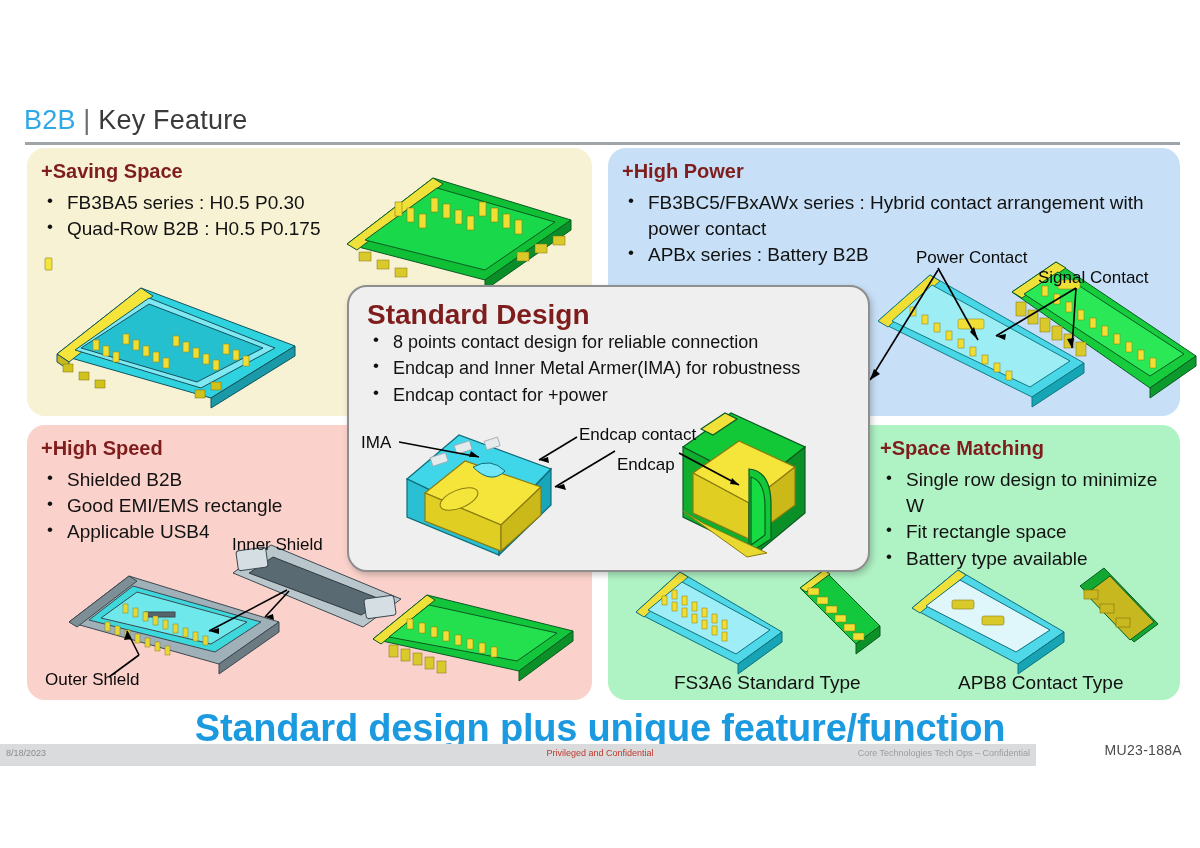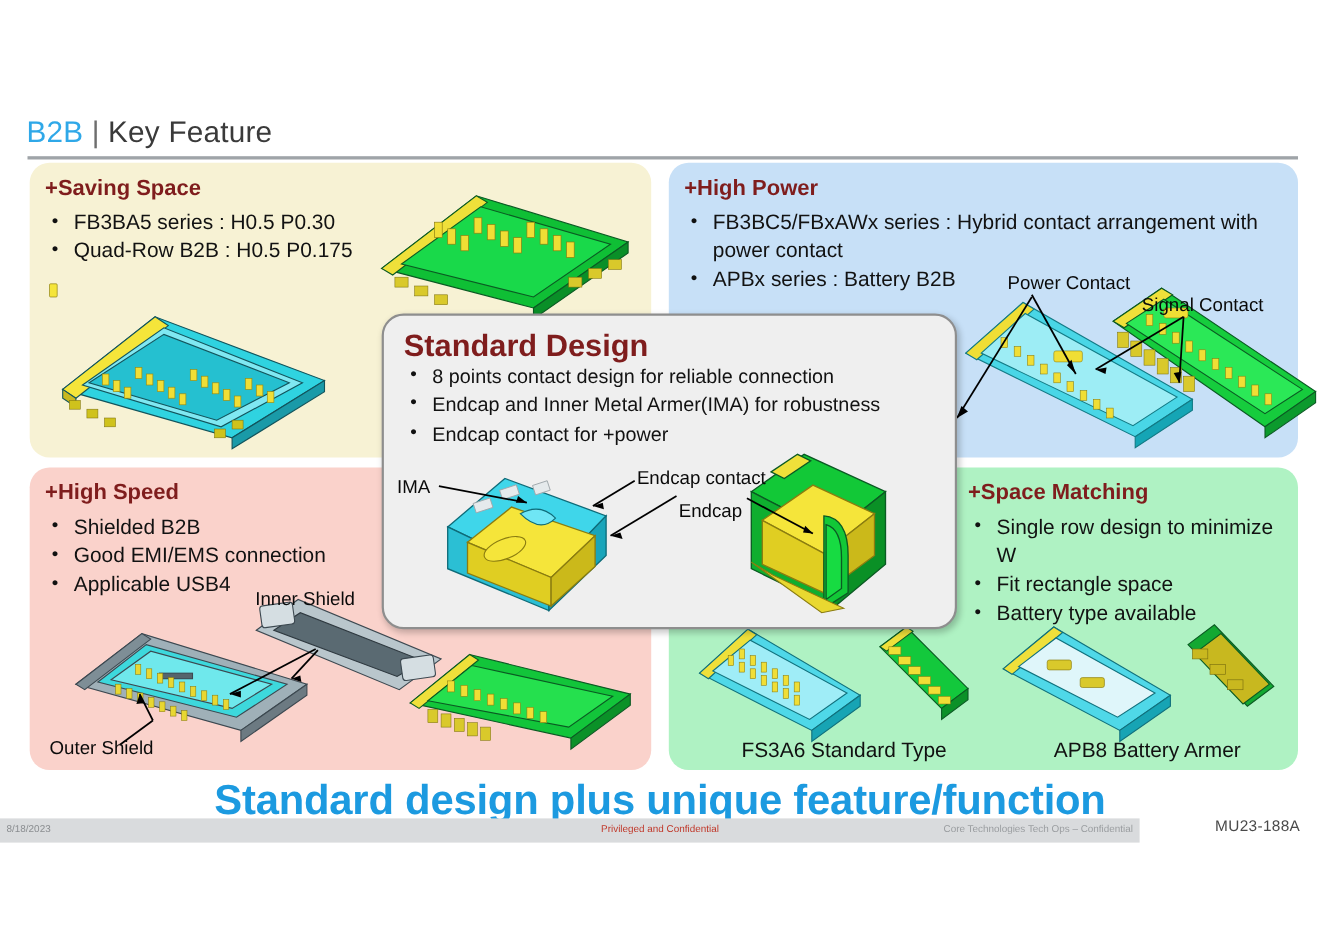--- a/index.html
+++ b/index.html
@@ -231,21 +231,21 @@
     </svg>
 
     <div class="callout" style="left:308px;top:100px;">Power Contact</div>
     <div class="callout" style="left:430px;top:120px;">Signal Contact</div>
   </div>
 
   <div class="panel" id="panel-speed">
     <div class="p-head" style="left:14px;top:12px;">+High Speed</div>
     <ul class="bullets" style="left:14px;top:42px;width:420px;">
       <li>Shielded B2B</li>
-      <li>Good EMI/EMS connection</li>
+      <li>Good EMI/EMS rectangle</li>
       <li>Applicable USB4</li>
     </ul>
 
     <div class="art" style="left:36px;top:135px;">
       <svg width="230" height="115" viewBox="0 0 230 115">
         <g stroke="#3c4850" stroke-width="1">
           <polygon points="6,62 66,16 216,62 156,104" fill="#9FB0B8"></polygon>
           <polygon points="6,62 66,16 74,21 14,67" fill="#7E8E96"></polygon>
           <polygon points="156,104 216,62 216,72 156,114" fill="#6C7A82"></polygon>
           <polygon points="26,60 70,26 198,62 152,92" fill="#3DD8DC"></polygon>
@@ -395,21 +395,21 @@
         </g>
         <g fill="#C9B81F" stroke="#7d7210" stroke-width="0.6">
           <rect x="180" y="30" width="14" height="9"></rect>
             <rect x="196" y="44" width="14" height="9"></rect>
           <rect x="212" y="58" width="14" height="9"></rect>
         </g>
       </svg>
     </div>
 
     <div class="caption" style="left:66px;top:247px;">FS3A6 Standard Type</div>
-    <div class="caption" style="left:350px;top:247px;">APB8 Battery Armer</div>
+    <div class="caption" style="left:350px;top:247px;">APB8 Contact Type</div>
   </div>
 
   <div id="card-standard">
     <div class="p-head">Standard Design</div>
     <ul class="bullets">
       <li>8 points contact design for reliable connection</li>
       <li>Endcap and Inner Metal Armer(IMA) for robustness</li>
       <li>Endcap contact for +power</li>
     </ul>
 

